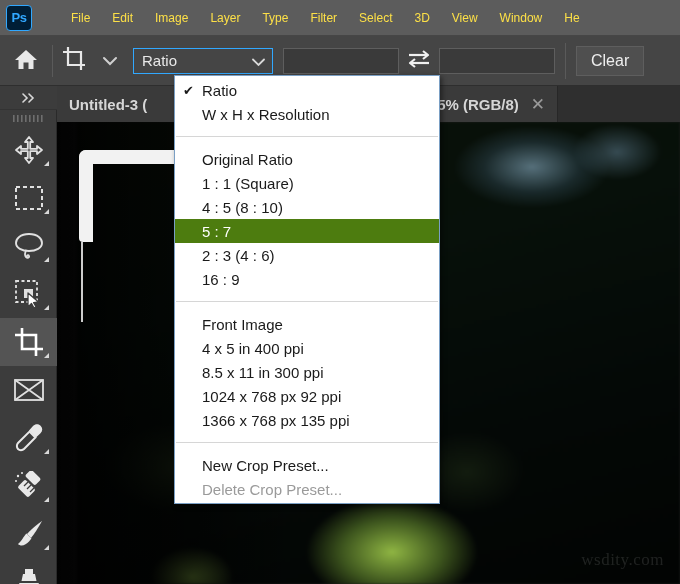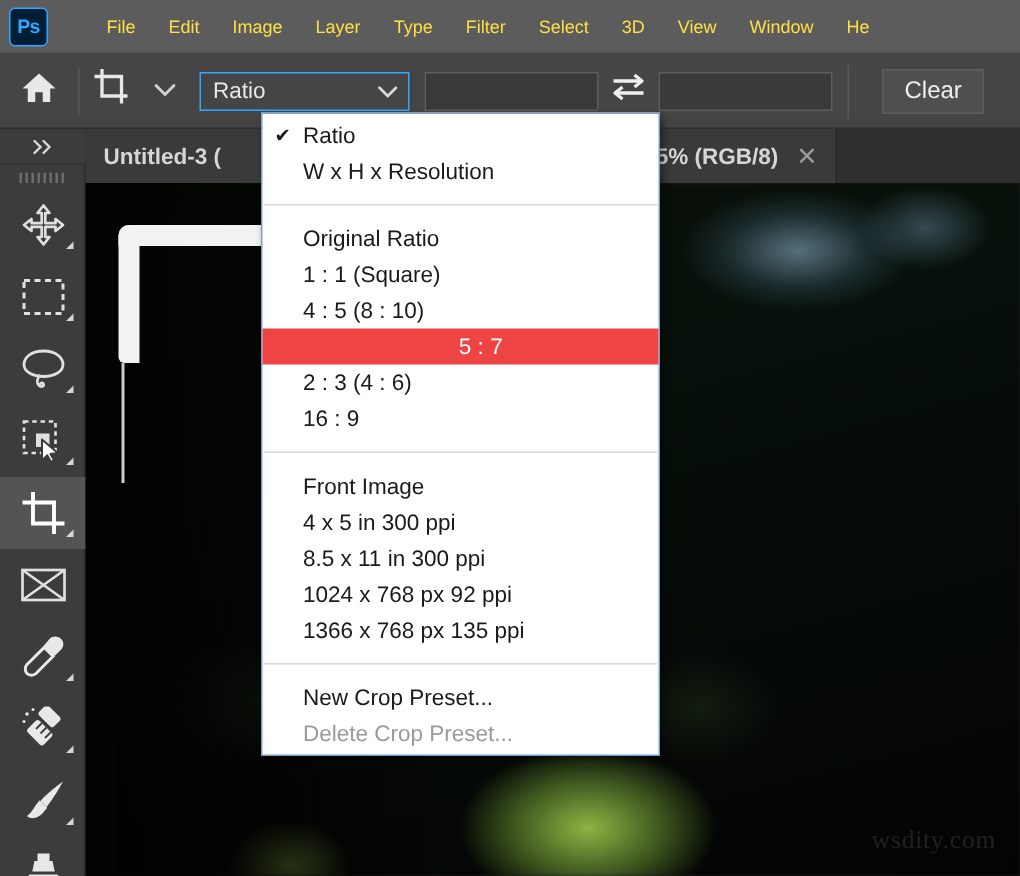--- a/index.html
+++ b/index.html
@@ -98,21 +98,21 @@
     width: 40px; height: 50px;
     display: flex; align-items: center; justify-content: center;
     flex: 0 0 auto;
   }
   .opt-sep2 {
     width: 1px; height: 36px; background: #5a5a5a;
     margin-left: 10px; flex: 0 0 auto;
   }
   .opt-clear {
     height: 30px;
-    margin-left: 22px;
+    margin-left: 10px;
     padding: 0 14px;
     background: #4f4f4f;
     border: 1px solid #5e5e5e;
     color: #eeeeee; font-size: 16px;
     display: flex; align-items: center; justify-content: center;
     flex: 0 0 auto;
   }
 
   
   .tabbar {
@@ -244,23 +244,22 @@
   .dd-item {
     position: relative;
     height: 24px;
     display: flex; align-items: center;
     color: #1a1a1a;
     font-size: 15px;
     padding-left: 27px;
     white-space: nowrap;
   }
   .dd-item.selected {
-    background: #ef4444;
+    background: #4d7c0f;
     color: #ffffff;
-    justify-content: center;
   }
   .dd-item.disabled { color: #9a9a9a; }
   .dd-check {
     position: absolute; left: 8px; top: 50%;
     transform: translateY(-50%);
     font-size: 13px; color: #1a1a1a;
   }
   .dd-sep {
     height: 1px;
     background: #d6d6d6;
@@ -500,21 +499,21 @@
       <div class="dd-item">
         <span>16 : 9</span>
       </div>
       <div class="dd-pad-bot"></div>
       <div class="dd-sep"></div>
       <div class="dd-pad-top"></div>
       <div class="dd-item">
         <span>Front Image</span>
       </div>
       <div class="dd-item">
-        <span>4 x 5 in 300 ppi</span>
+        <span>4 x 5 in 400 ppi</span>
       </div>
       <div class="dd-item">
         <span>8.5 x 11 in 300 ppi</span>
       </div>
       <div class="dd-item">
         <span>1024 x 768 px 92 ppi</span>
       </div>
       <div class="dd-item">
         <span>1366 x 768 px 135 ppi</span>
       </div>

